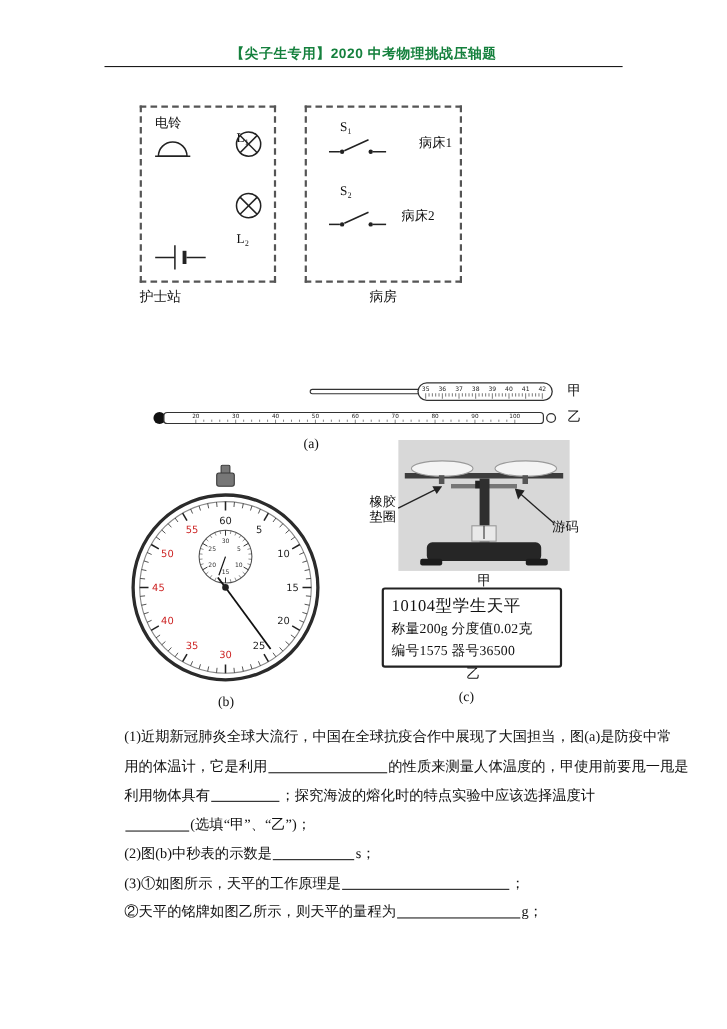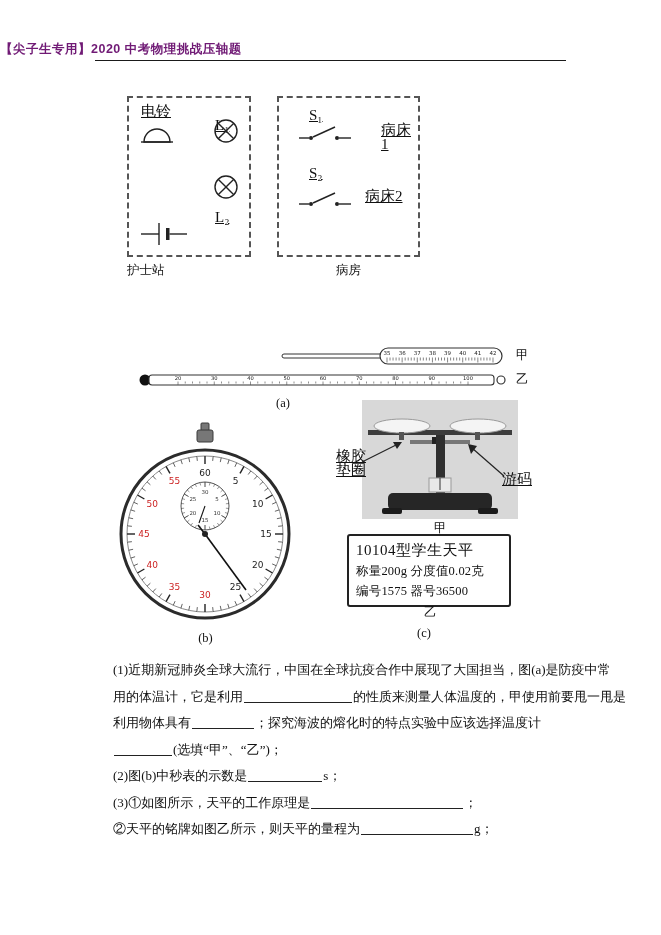--- a/index.html
+++ b/index.html
@@ -1,24 +1,24 @@
 <!DOCTYPE html>
 <html><head>
 <meta charset="utf-8">
 <style>
   *{margin:0;padding:0;box-sizing:border-box;}
   html,body{background:#fff;}
   .page{position:relative;width:661px;height:935px;background:#fff;overflow:hidden;
         font-family:"Liberation Serif","DejaVu Serif",serif;color:#111;}
   .abs{position:absolute;}
-  .title{top:41px;left:0;width:100%;text-align:left;color:#701a75;font-weight:bold;
+  .title{top:41px;left:0;width:100%;text-align:center;color:#15803d;font-weight:bold;
          font-size:12.5px;letter-spacing:.5px;font-family:"Liberation Sans","DejaVu Sans",sans-serif;}
   .rule{top:60px;left:95px;width:471px;border-top:1.5px solid #1a1a1a;height:0;}
   .dashed-box{border:2px dashed #555;background:#fff;}
-  .small-label{font-size:15px;line-height:14px;text-decoration:underline;}
+  .small-label{font-size:12px;line-height:14px;}
   .fig-label{font-size:12.5px;}
   .stem{font-size:13px;}
   .nameplate{border:2px solid #222;border-radius:3px;padding:5px 7px;background:#fff;}
   .np1{font-size:15px;letter-spacing:.5px;}
   .np2{font-size:12.5px;margin-top:3px;letter-spacing:.2px;}
   .body-text{width:485px;}
   .tline{white-space:nowrap;font-size:13px;line-height:26.5px;height:26.5px;}
   .blank{display:inline-block;border-bottom:1px solid #222;height:15px;vertical-align:-2px;margin:0 1px;}
   .sw-case{fill:#fff;stroke:#2b2b2b;stroke-width:3;}
   .sw-rim{fill:none;stroke:#888;stroke-width:1;}

